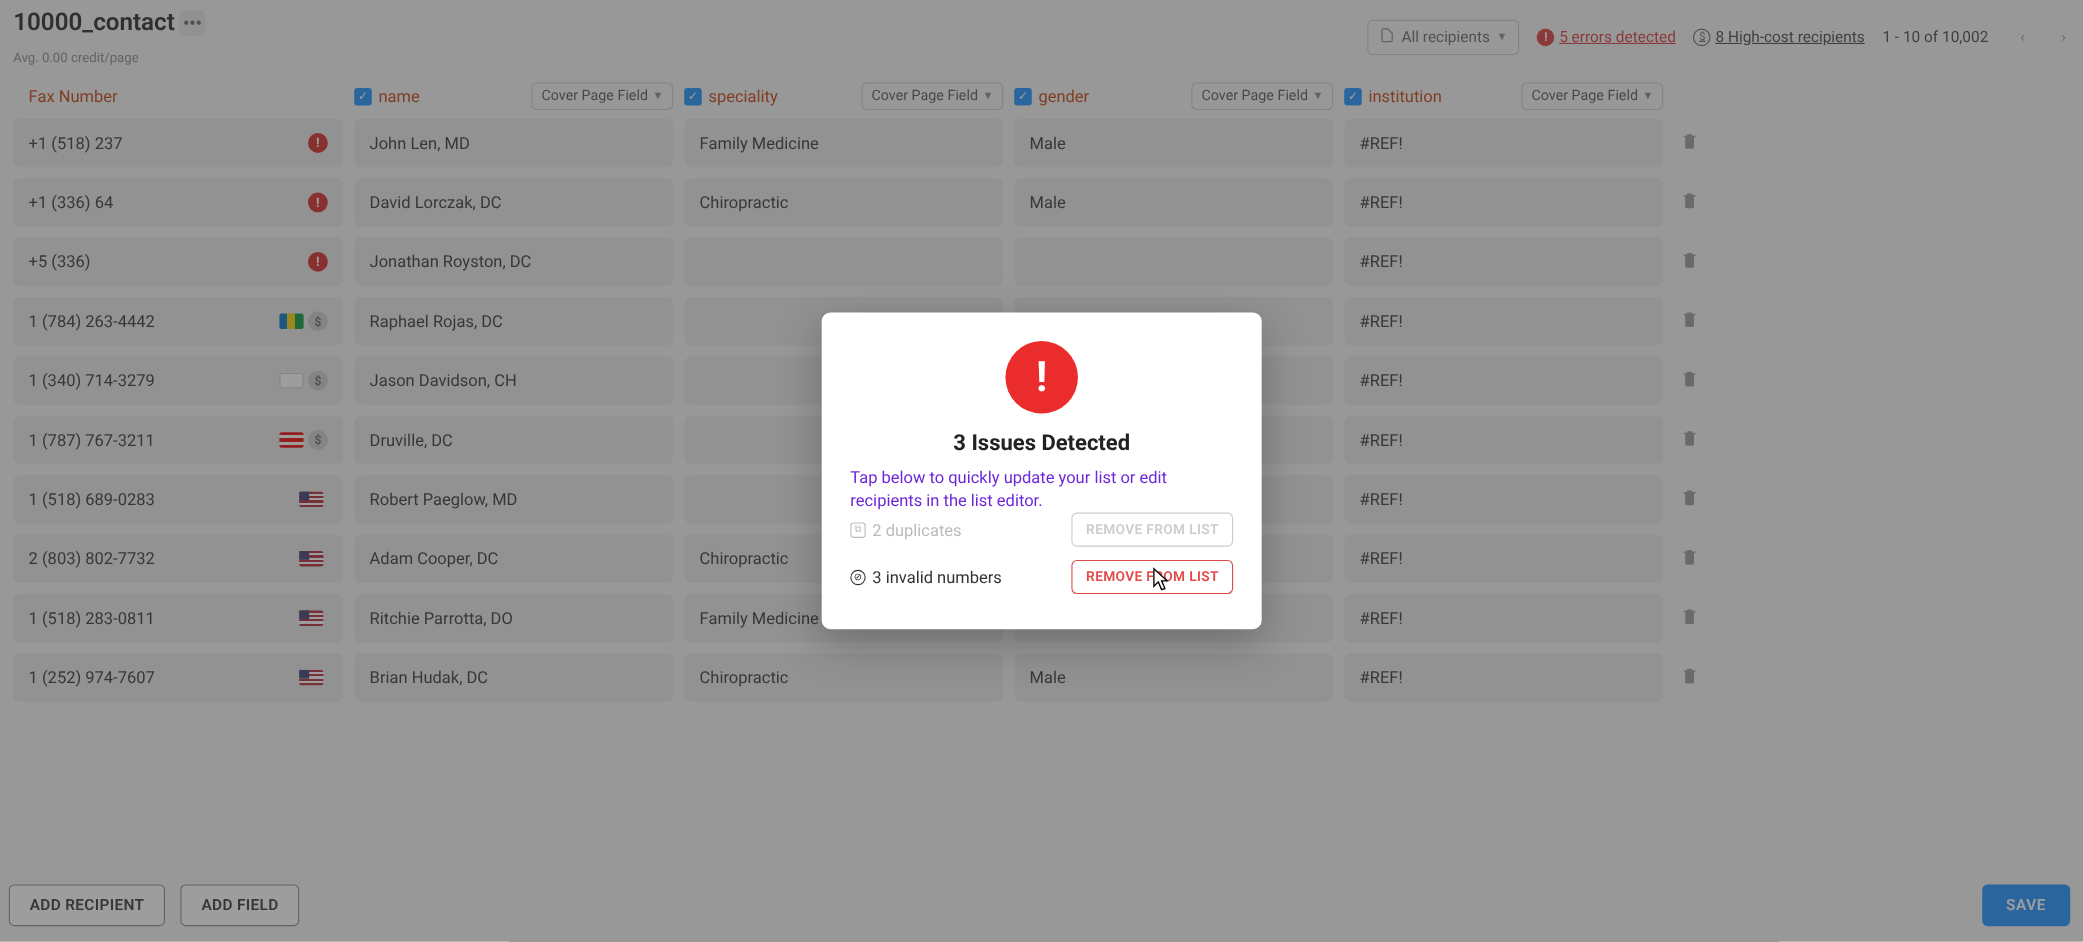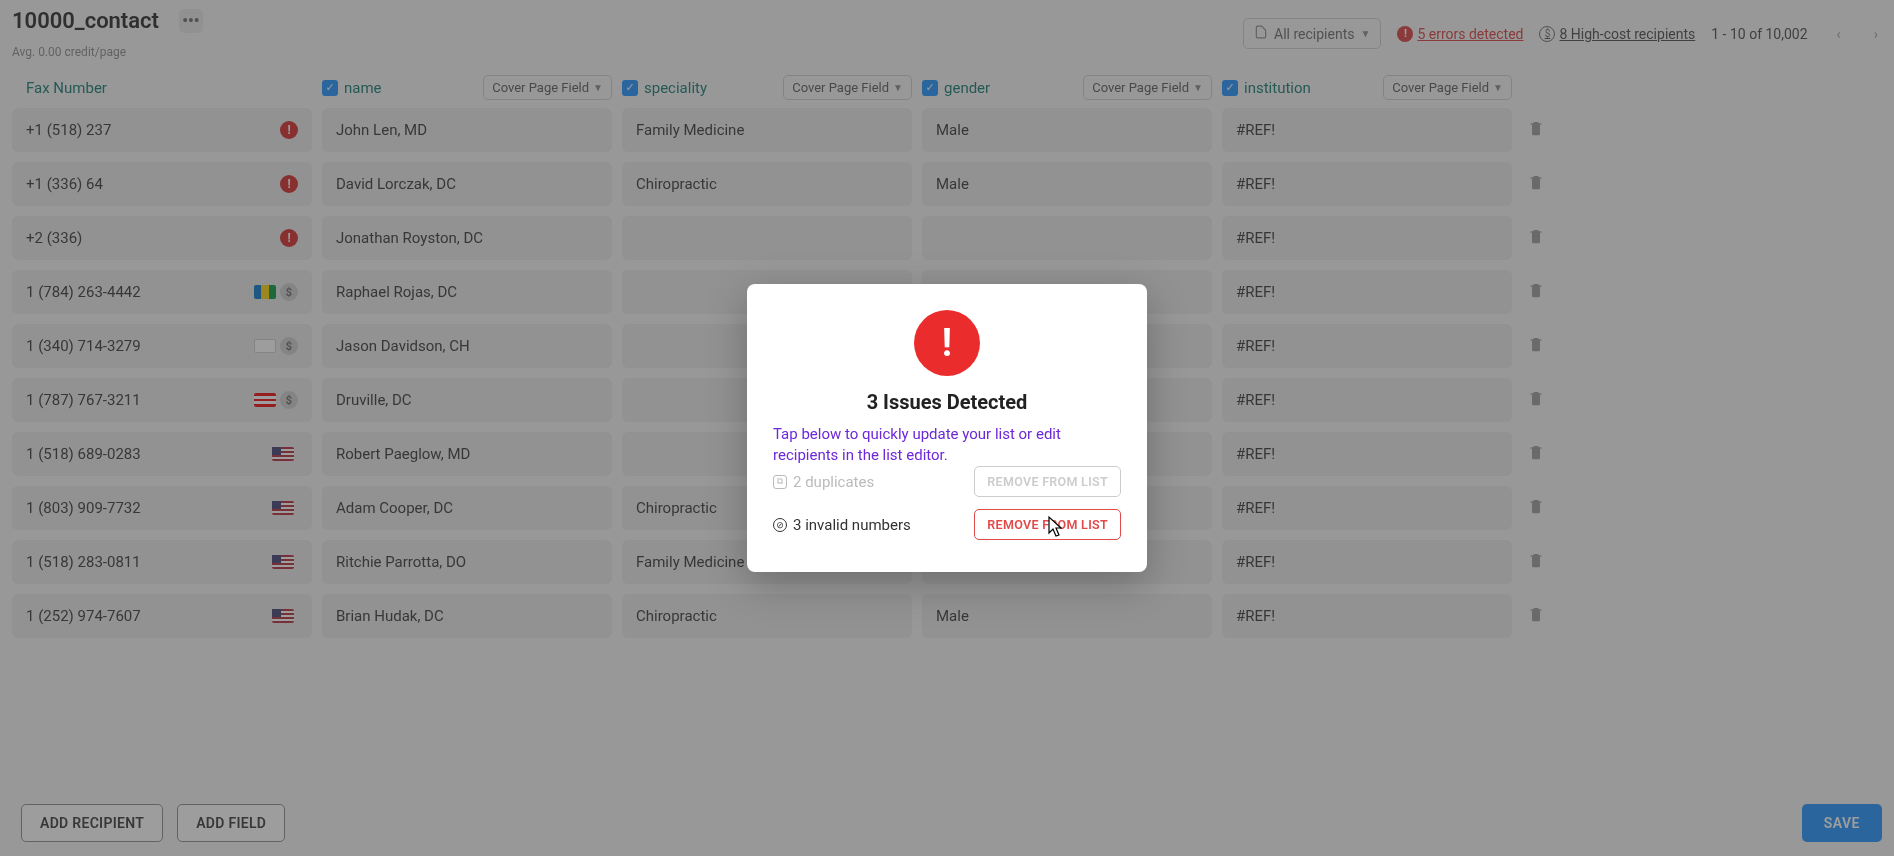--- a/index.html
+++ b/index.html
@@ -1,19 +1,19 @@
 <!DOCTYPE html>
 <html><head>
 <meta charset="utf-8">
 <style>
 *{box-sizing:border-box;margin:0;padding:0;font-family:-apple-system,BlinkMacSystemFont,"Segoe UI",Roboto,sans-serif}
 body{background:#f5f5f5;position:relative;width:1894px;height:856px;overflow:hidden}
 .topbar{display:flex;align-items:center;padding:8px 12px;gap:12px}
 .title-area{display:flex;flex-direction:column}
-.title-row{display:flex;align-items:center;gap:20px}
+.title-row{display:flex;align-items:center;gap:4px}
 .page-title{font-size:22px;font-weight:600;color:#222}
 .more-btn{width:24px;height:24px;border-radius:5px;background:#e6e6e6;display:flex;align-items:center;justify-content:center;color:#666;font-weight:bold;cursor:pointer}
 .subtitle{font-size:12px;color:#888;margin-top:12px}
 .search-box{display:flex;align-items:center;background:#e8e8e8;border-radius:18px;padding:6px 14px;width:400px;gap:8px}
 .search-box input{border:none;background:transparent;outline:none;font-size:14px;width:100%}
 .search-icon{color:#666}
 .top-right{margin-left:auto;display:flex;align-items:center;gap:16px;font-size:14px}
 .recipients-dd{border:1px solid #ccc;border-radius:5px;padding:6px 10px;display:flex;align-items:center;gap:6px;color:#666;cursor:pointer}
 .errors-link{color:#d93838;text-decoration:underline;display:flex;align-items:center;gap:4px;cursor:pointer}
 .error-dot{width:16px;height:16px;border-radius:50%;background:#d93838;color:#fff;display:inline-flex;align-items:center;justify-content:center;font-size:11px;font-weight:bold}
@@ -21,41 +21,41 @@
 .cost-icon{width:16px;height:16px;border-radius:50%;border:1.5px solid #666;display:inline-flex;align-items:center;justify-content:center;font-size:10px;color:#666}
 .pager{display:flex;gap:25px;color:#444}
 .pager-btn{color:#999;cursor:pointer;padding:0 4px}
 .header-row{display:flex;padding:8px 12px;gap:10px;align-items:center}
 .col{display:flex;align-items:center;gap:6px}
 .col-fax{width:300px;padding-left:14px}
 .col-name{width:290px}
 .col-spec{width:290px}
 .col-gender{width:290px}
 .col-inst{width:290px}
-.col-header-label{font-size:15px;color:#0f766e}
+.col-header-label{font-size:15px;color:#c2410c}
 .cover-dd{border:1px solid #ccc;border-radius:5px;padding:4px 8px;font-size:13px;color:#555;margin-left:auto;display:flex;align-items:center;gap:4px;cursor:pointer}
 .check{width:16px;height:16px;background:#1890ff;border-radius:3px;display:inline-flex;align-items:center;justify-content:center;color:#fff;font-size:11px}
 .rows{padding:0 12px}
 .row{display:flex;gap:10px;align-items:center;margin-bottom:10px}
 .cell{background:#e8e8e8;border-radius:6px;padding:12px 14px;font-size:15px;color:#333;display:flex;align-items:center;position:relative;height:44px}
 .cell-fax{width:300px}
 .cell-name{width:290px}
 .cell-spec{width:290px}
 .cell-gender{width:290px}
 .cell-inst{width:290px}
 .trash{color:#999;cursor:pointer;padding:0 6px}
 .err-badge{width:18px;height:18px;border-radius:50%;background:#d42323;color:#fff;display:inline-flex;align-items:center;justify-content:center;font-size:12px;font-weight:bold;margin-left:auto}
 .flag{width:22px;height:14px;display:inline-block;margin-left:auto;margin-right:4px;border-radius:2px}
 .flag-vc{background:linear-gradient(90deg,#0072c6 33%,#ffd100 33% 66%,#009739 66%)}
 .flag-vi{background:#fff;border:1px solid #ccc;position:relative}
 .flag-pr{background:linear-gradient(#e00 20%,#fff 20% 40%,#e00 40% 60%,#fff 60% 80%,#e00 80%)}
 .flag-us{background:linear-gradient(#b22234 14%,#fff 14% 28%,#b22234 28% 42%,#fff 42% 57%,#b22234 57% 71%,#fff 71% 85%,#b22234 85%);position:relative}
 .flag-us::before{content:"";position:absolute;top:0;left:0;width:40%;height:60%;background:#3c3b6e}
 .coin{width:18px;height:18px;border-radius:50%;background:#ccc;color:#666;display:inline-flex;align-items:center;justify-content:center;font-size:11px;font-weight:bold}
-.bottom-bar{position:absolute;bottom:14px;left:21px;right:12px;display:flex;gap:14px}
+.bottom-bar{position:absolute;bottom:14px;left:8px;right:12px;display:flex;gap:14px}
 .btn-outline{border:1.5px solid #888;background:#fff;padding:10px 18px;border-radius:5px;font-size:14px;font-weight:600;color:#333;cursor:pointer;letter-spacing:.3px}
 .btn-save{margin-left:auto;background:#1890ff;color:#fff;border:none;padding:10px 22px;border-radius:5px;font-size:14px;font-weight:600;cursor:pointer;letter-spacing:.5px}
 .overlay{position:absolute;inset:0;background:rgba(60,60,60,.5);display:flex;align-items:center;justify-content:center}
 .modal{background:#fff;border-radius:8px;width:400px;padding:26px 26px 20px;box-shadow:0 12px 40px rgba(0,0,0,.25)}
 .modal-icon{width:66px;height:66px;border-radius:50%;background:#eb2c2c;color:#fff;display:flex;align-items:center;justify-content:center;font-size:38px;font-weight:bold;margin:0 auto 14px}
 .modal-title{font-size:20px;font-weight:700;text-align:center;color:#222;margin-bottom:10px}
 .modal-desc{font-size:15px;color:#6d28d9;text-align:left;margin-bottom:0;line-height:1.4}
 .issue-row{display:flex;align-items:center;justify-content:space-between;margin-bottom:12px;gap:10px}
 .issue-label{display:flex;align-items:center;gap:6px;font-size:15px}
 .issue-muted{color:#bbb}
@@ -169,21 +169,21 @@
       <div class="cell cell-name">David Lorczak, DC</div>
       <div class="cell cell-spec">Chiropractic</div>
       <div class="cell cell-gender">Male</div>
       <div class="cell cell-inst">#REF!</div>
       <span class="trash"><svg width="16" height="18" viewBox="0 0 24 24" fill="currentColor">
           <path d="M6 7h12v14a2 2 0 01-2 2H8a2 2 0 01-2-2V7zm3-4h6l1 2h4v2H4V5h4l1-2z"></path>
         </svg></span>
     </div>
     <div class="row">
       <div class="cell cell-fax">
-        <span>+2 (336)</span>
+        <span>+5 (336)</span>
         <span class="err-badge">!</span>
       </div>
       <div class="cell cell-name">Jonathan Royston, DC</div>
       <div class="cell cell-spec"></div>
       <div class="cell cell-gender"></div>
       <div class="cell cell-inst">#REF!</div>
       <span class="trash"><svg width="16" height="18" viewBox="0 0 24 24" fill="currentColor">
           <path d="M6 7h12v14a2 2 0 01-2 2H8a2 2 0 01-2-2V7zm3-4h6l1 2h4v2H4V5h4l1-2z"></path>
         </svg></span>
     </div>
@@ -237,21 +237,21 @@
       <div class="cell cell-name">Robert Paeglow, MD</div>
       <div class="cell cell-spec"></div>
       <div class="cell cell-gender"></div>
       <div class="cell cell-inst">#REF!</div>
       <span class="trash"><svg width="16" height="18" viewBox="0 0 24 24" fill="currentColor">
           <path d="M6 7h12v14a2 2 0 01-2 2H8a2 2 0 01-2-2V7zm3-4h6l1 2h4v2H4V5h4l1-2z"></path>
         </svg></span>
     </div>
     <div class="row">
       <div class="cell cell-fax">
-        <span>1 (803) 909-7732</span>
+        <span>2 (803) 802-7732</span>
         <span class="flag flag-us"></span>
       </div>
       <div class="cell cell-name">Adam Cooper, DC</div>
       <div class="cell cell-spec">Chiropractic</div>
       <div class="cell cell-gender">Male</div>
       <div class="cell cell-inst">#REF!</div>
       <span class="trash"><svg width="16" height="18" viewBox="0 0 24 24" fill="currentColor">
           <path d="M6 7h12v14a2 2 0 01-2 2H8a2 2 0 01-2-2V7zm3-4h6l1 2h4v2H4V5h4l1-2z"></path>
         </svg></span>
     </div>

